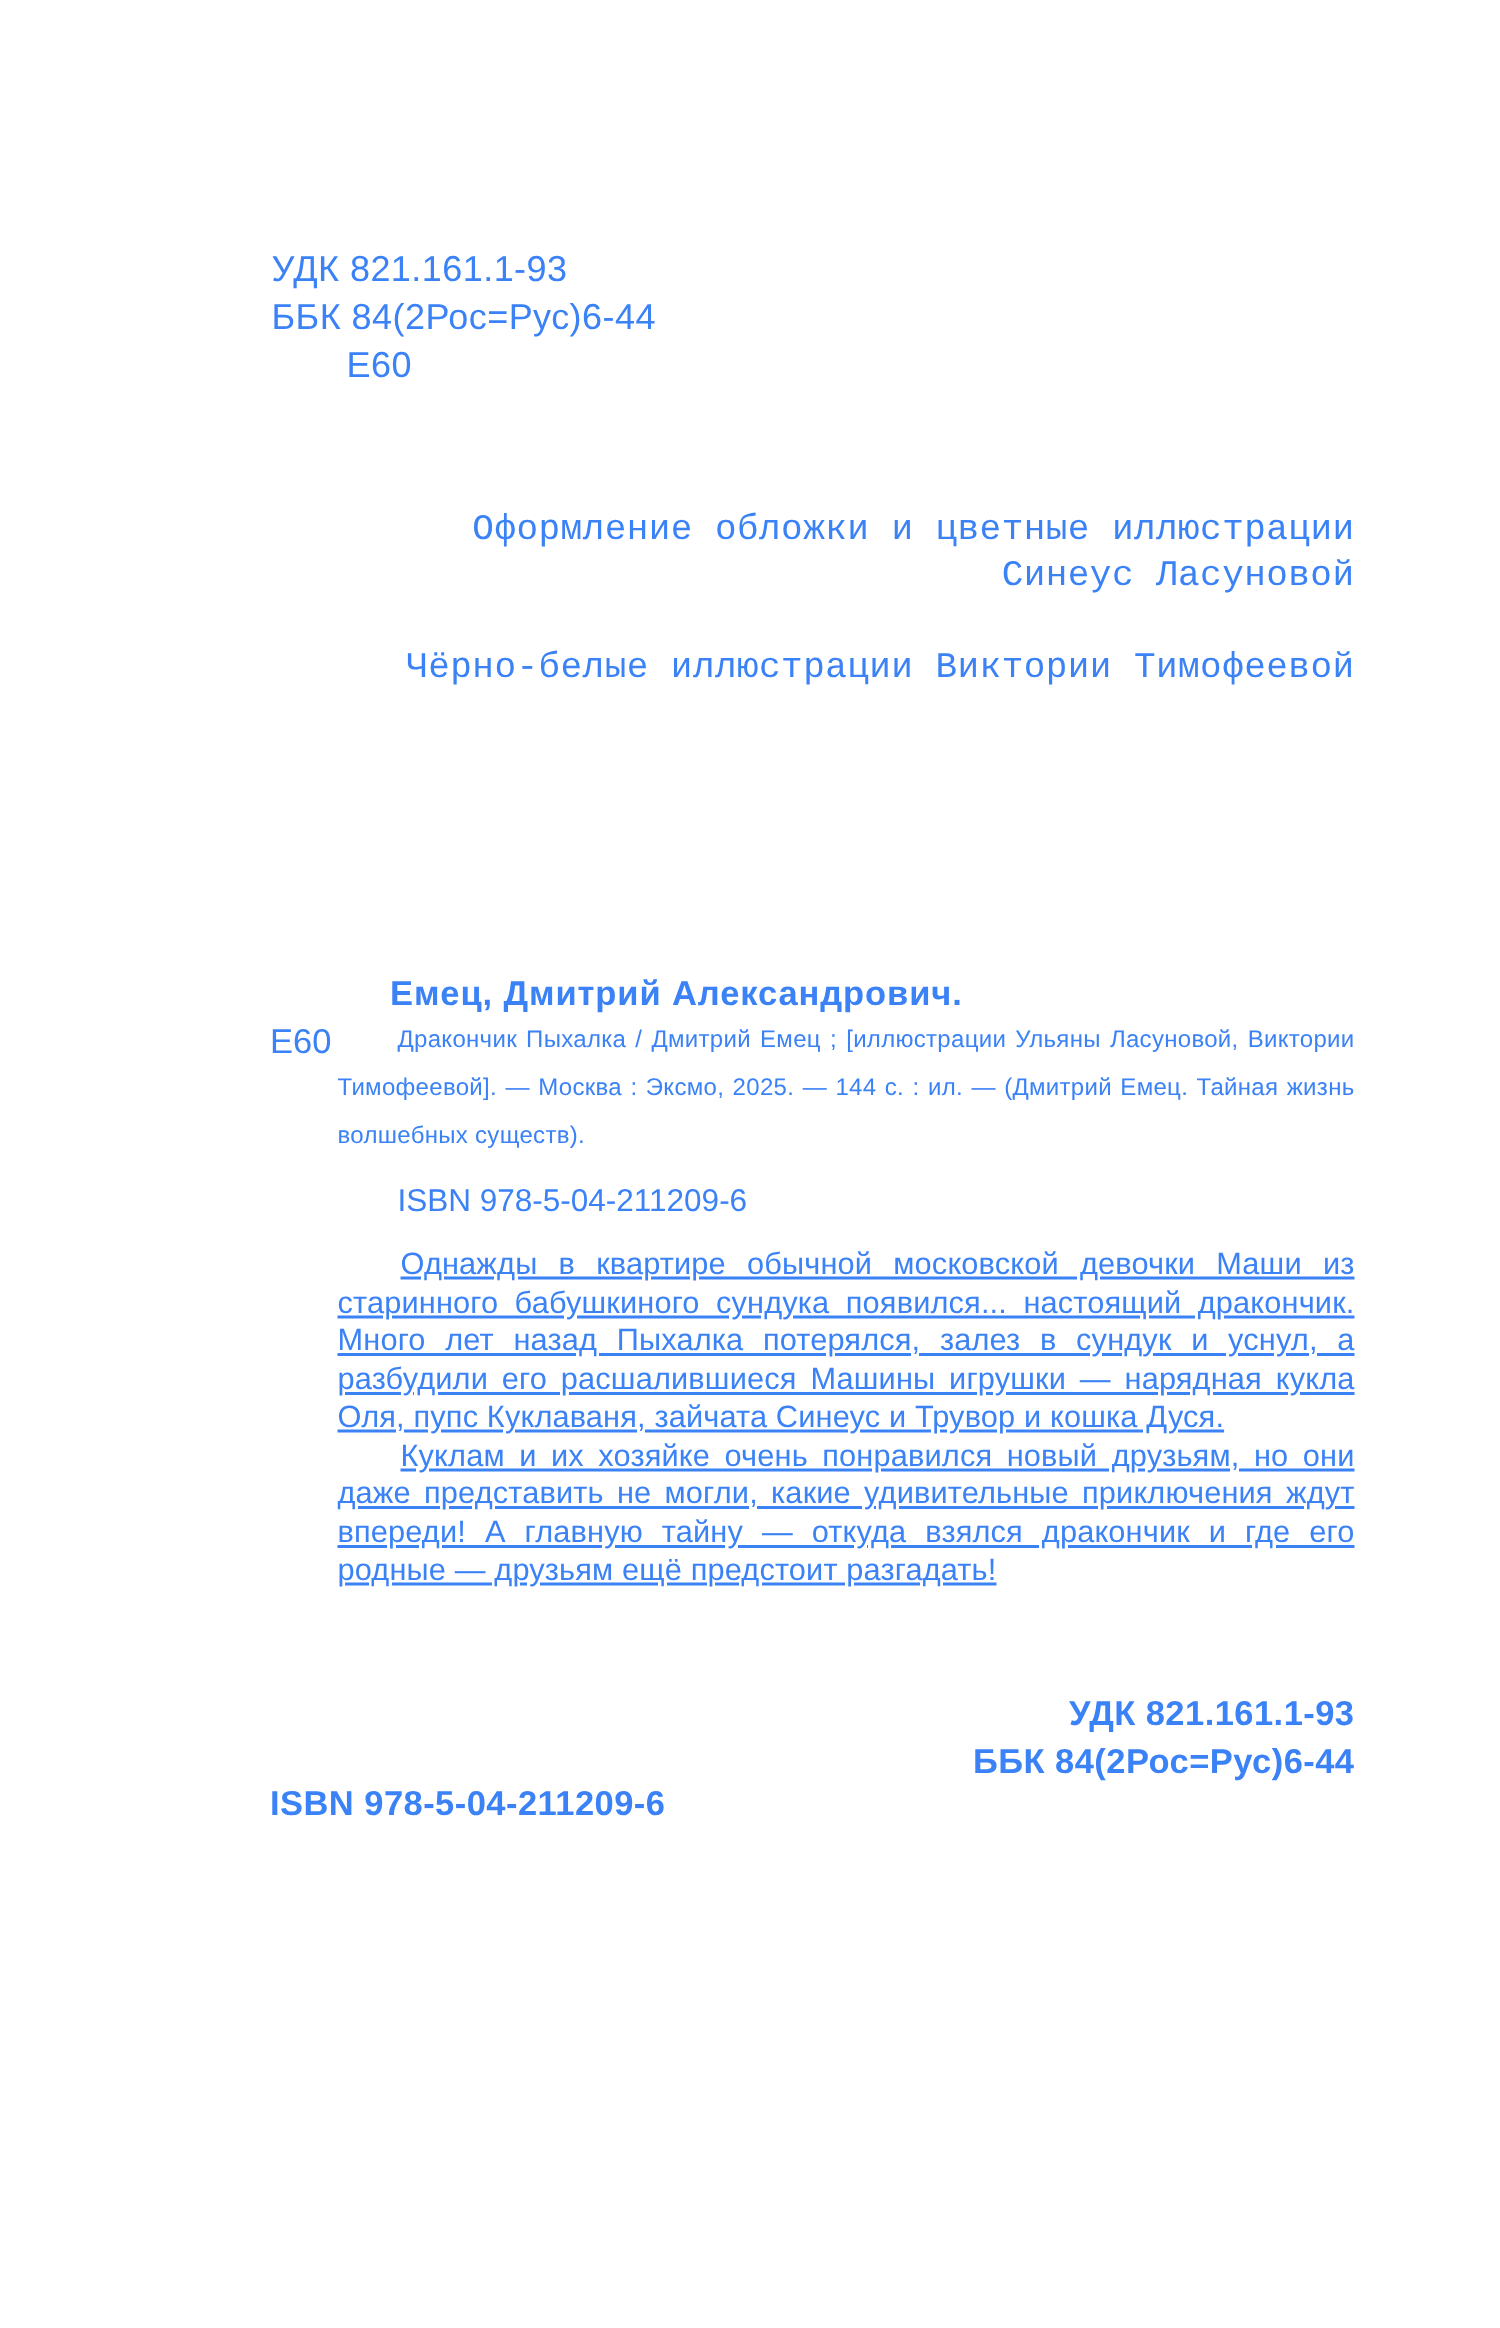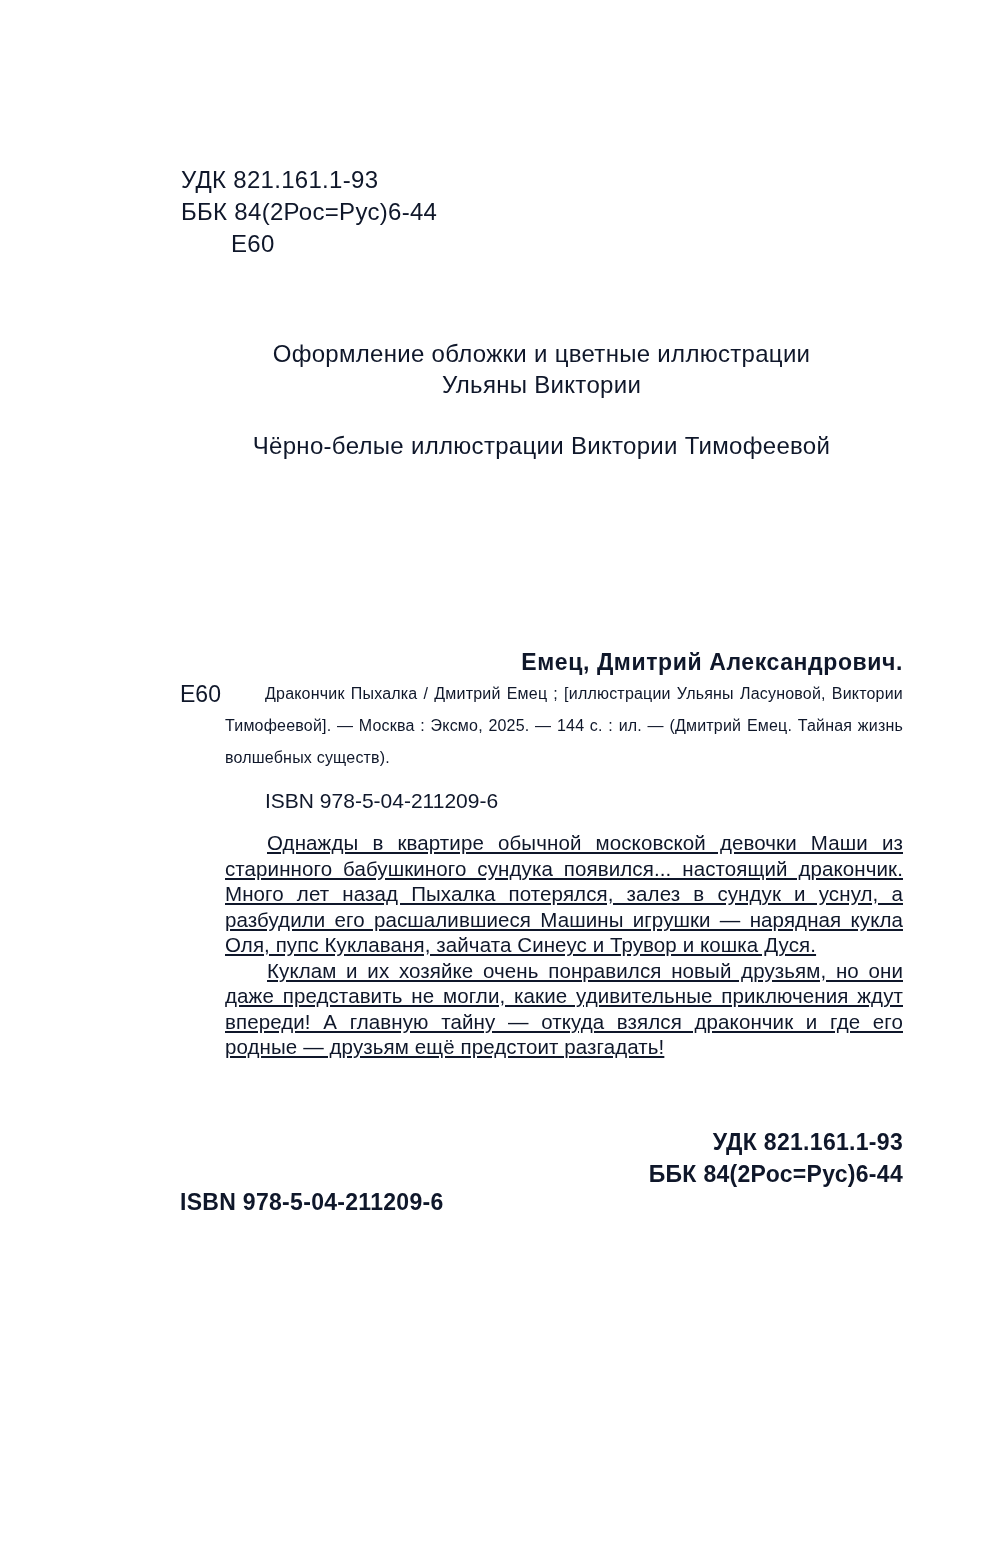--- a/index.html
+++ b/index.html
@@ -5,21 +5,21 @@
   html, body {
     margin: 0;
     padding: 0;
     background: #ffffff;
   }
   .page {
     position: relative;
     width: 1000px;
     height: 1552px;
     background: #ffffff;
-    color: #0f172a;
+    color: #3b82f6;
     font-family: "Liberation Sans", sans-serif;
     overflow: hidden;
   }
 
   
   .header-codes {
     position: absolute;
     top: 164px;
     left: 181px;
     font-size: 24px;
@@ -29,43 +29,43 @@
   .header-codes .author-sign {
     padding-left: 50px;
   }
 
   
   .credits {
     position: absolute;
     top: 338px;
     left: 180px;
     width: 723px;
-    text-align: center;
+    text-align: right;
     font-size: 24px;
     line-height: 31px;
     letter-spacing: 0.3px;
+    font-family: Liberation Mono, monospace;
   }
   .credits .bw-line {
     margin-top: 30px;
   }
 
   
   .main {
     position: absolute;
     top: 646px;
     left: 180px;
     width: 723px;
   }
   .bib-author {
     font-weight: bold;
     font-size: 23px;
     line-height: 32px;
-    margin-left: 25px;
+    margin-left: 80px;
     letter-spacing: 0.6px;
-    text-align: right;
   }
   .bib-entry-wrap {
     position: relative;
   }
   .bib-code {
     position: absolute;
     left: 0;
     top: 0;
     font-size: 23px;
     line-height: 32px;
@@ -142,21 +142,21 @@
 <div class="page">
 
   <div class="header-codes">
     <div>УДК 821.161.1-93</div>
     <div>ББК 84(2Рос=Рус)6-44</div>
     <div class="author-sign">Е60</div>
   </div>
 
   <div class="credits">
     <div>Оформление обложки и цветные иллюстрации</div>
-    <div>Ульяны Виктории</div>
+    <div>Синеус Ласуновой</div>
     <div class="bw-line">Чёрно-белые иллюстрации Виктории Тимофеевой</div>
   </div>
 
   <div class="main">
     <div class="bib-author">Емец, Дмитрий Александрович.</div>
 
     <div class="bib-entry-wrap">
       <span class="bib-code">Е60</span>
       <p class="bib-entry">Дракончик Пыхалка / Дмитрий Емец ; [иллюстрации Ульяны Ласуновой, Виктории Тимофеевой]. — Москва : Эксмо, 2025. — 144 с. : ил. — (Дмитрий Емец. Тайная жизнь волшебных существ).</p>
     </div>

